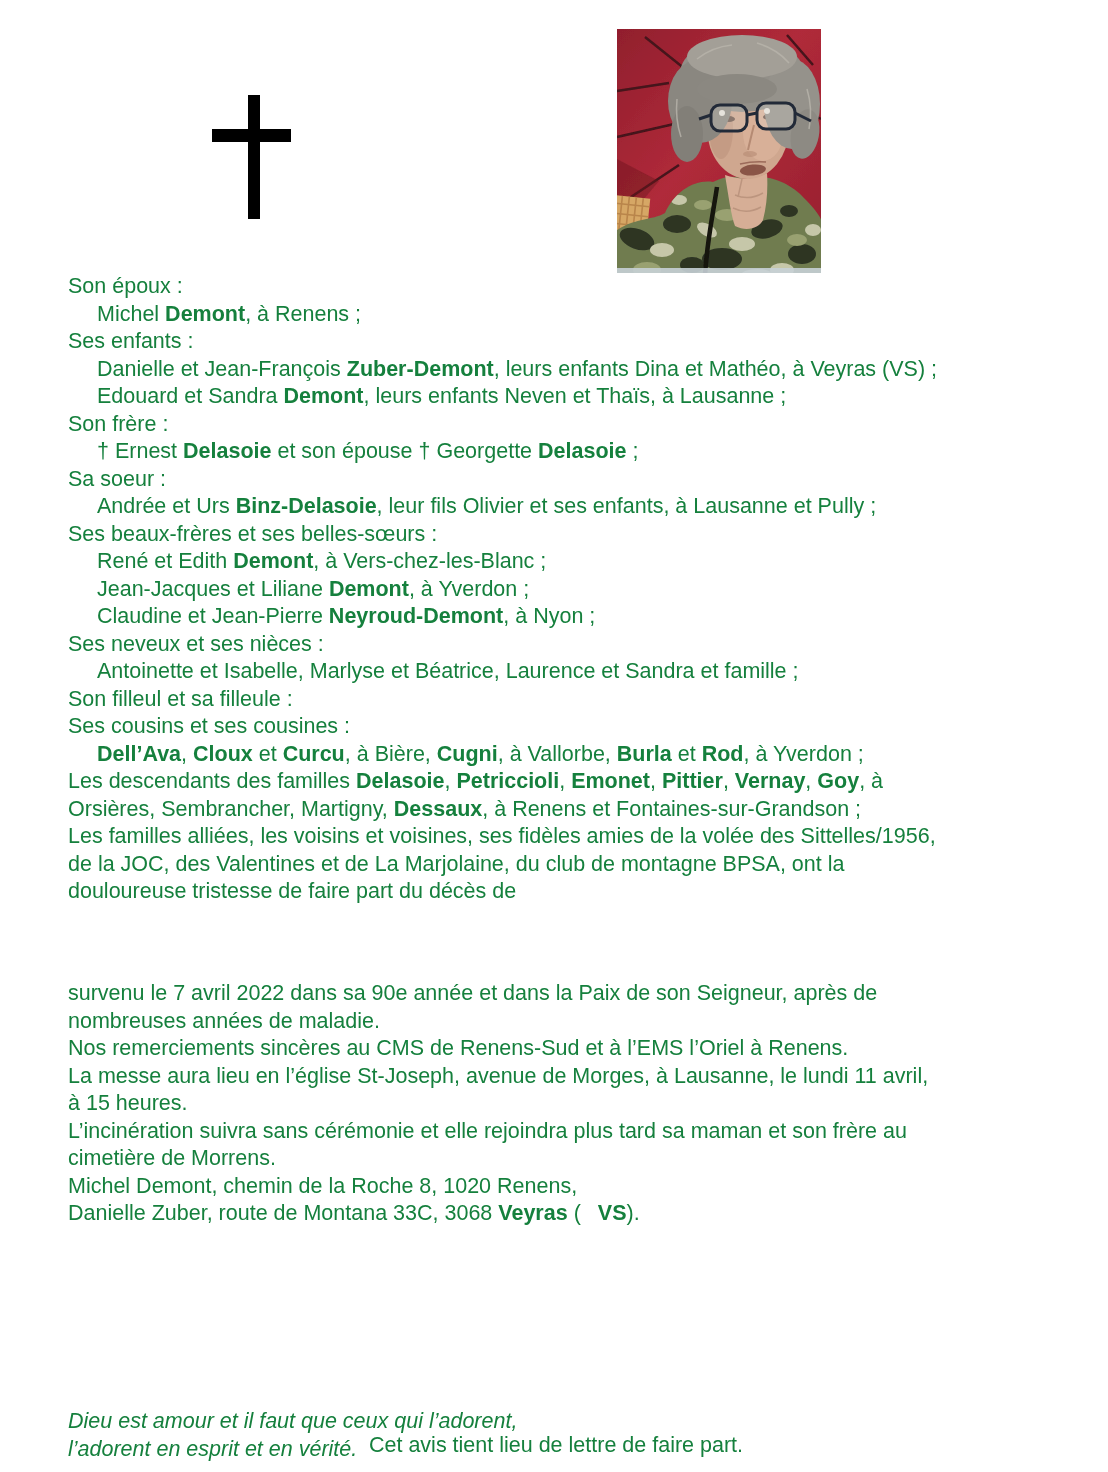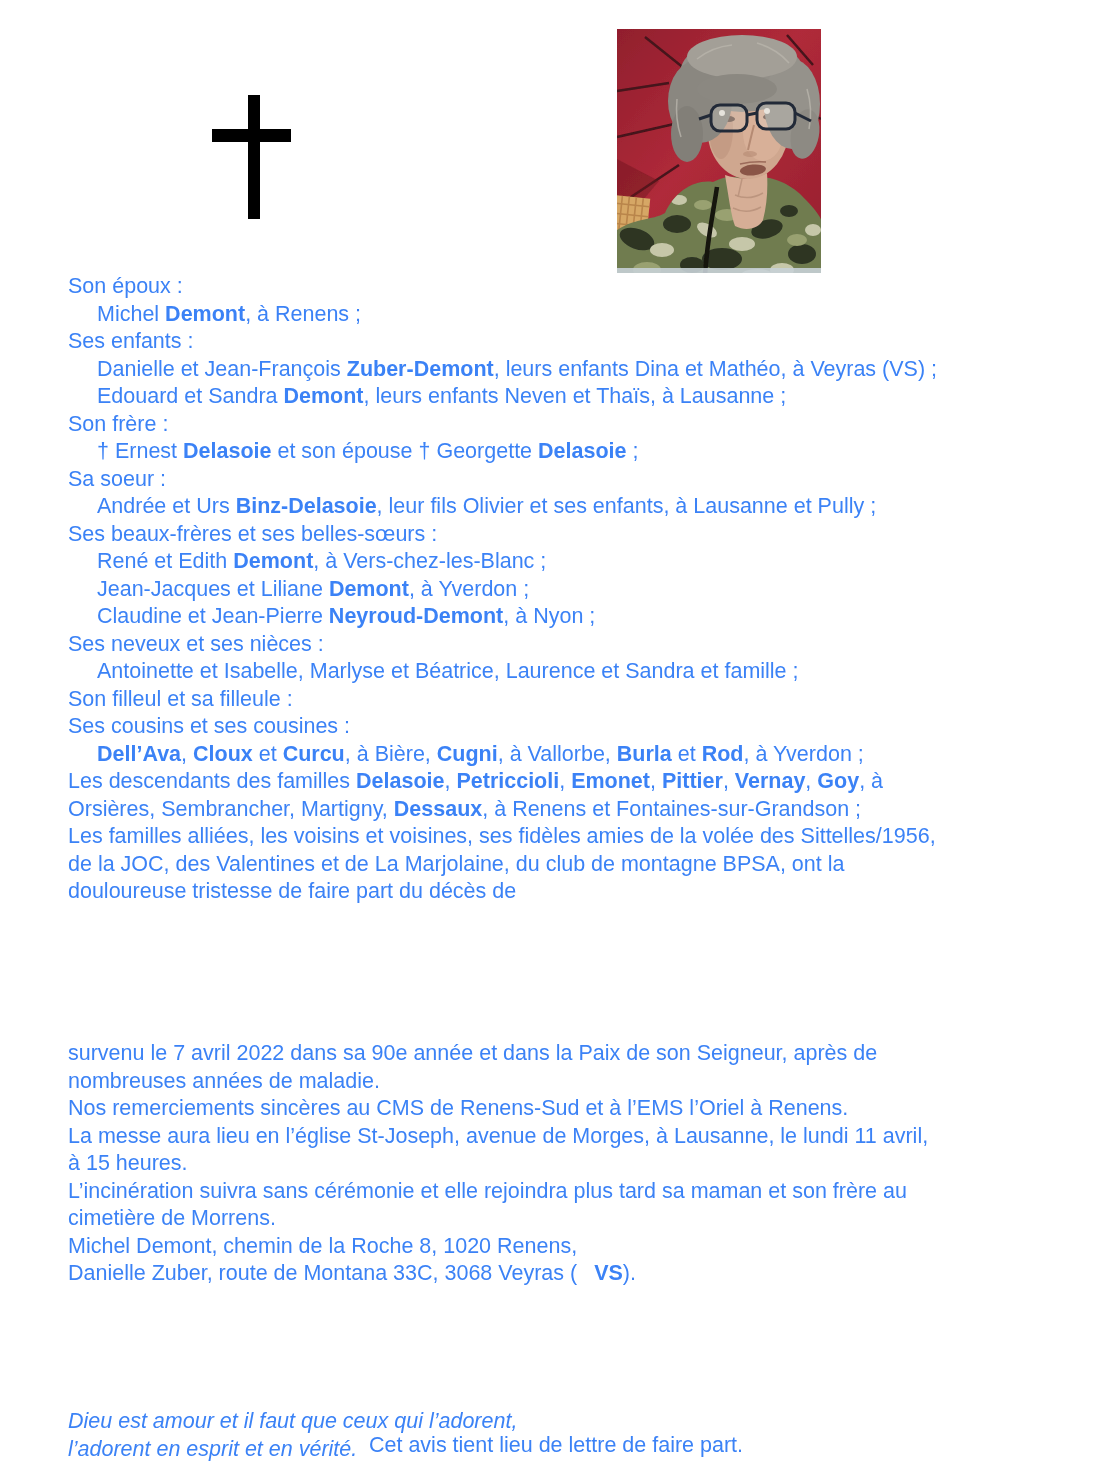--- a/index.html
+++ b/index.html
@@ -2,38 +2,38 @@
 <html><head>
 <meta charset="utf-8">
 <style>
   html,body{margin:0;padding:0;background:#ffffff;}
   .page{
     position:relative;
     width:1108px;
     height:1472px;
     background:#ffffff;
     font-family:"Liberation Sans", sans-serif;
-    color:#3b82f6;
+    color:#15803d;
     overflow:hidden;
   }
   
   .cross{position:absolute;left:212px;top:95px;width:79px;height:124px;}
   .cross .vbar{position:absolute;left:36px;top:0;width:12px;height:124px;background:#000;}
   .cross .hbar{position:absolute;left:0;top:34px;width:79px;height:13px;background:#000;}
   
   .photo{position:absolute;left:617px;top:29px;width:204px;height:244px;}
   
   .textcol{position:absolute;left:68px;width:976px;font-size:21.5px;line-height:27.5px;}
   .family{top:273px;}
   .line{white-space:nowrap;}
   .line.indent{padding-left:29px;}
   .titleblock{top:952px;text-align:center;}
   .title-name{font-size:23.5px;line-height:30px;font-weight:700;}
   .title-prof{font-size:21.5px;line-height:28px;margin-top:12px;}
-  .details{top:1040px;}
+  .details{top:980px;}
   .quote{top:1408px;text-align:left;font-style:italic;}
   .footer{top:1432px;text-align:center;}
 </style>
 </head>
 <body>
 
 <div class="page">
 
   <div class="cross">
     <div class="vbar"></div>
@@ -201,21 +201,21 @@
 
   <div class="textcol details">
       <div class="line"><span>survenu le 7 avril 2022 dans sa 90e année et dans la Paix de son Seigneur, après de</span></div>
       <div class="line"><span>nombreuses années de maladie.</span></div>
       <div class="line"><span>Nos remerciements sincères au CMS de Renens-Sud et à l’EMS l’Oriel à Renens.</span></div>
       <div class="line"><span>La messe aura lieu en l’église St-Joseph, avenue de Morges, à Lausanne, le lundi 11 avril,</span></div>
       <div class="line"><span>à 15 heures.</span></div>
       <div class="line"><span>L’incinération suivra sans cérémonie et elle rejoindra plus tard sa maman et son frère au</span></div>
       <div class="line"><span>cimetière de Morrens.</span></div>
       <div class="line"><span>Michel Demont, chemin de la Roche 8, 1020 </span><span style="font-weight: 400; text-align: center;">Renens</span><span>,</span></div>
-      <div class="line"><span>Danielle Zuber, route de Montana 33C, 3068 </span><span style="font-weight: 400; margin-top: 27px;">Veyras</span><span> (</span><span style="font-weight: 700; margin-left: 17px;">VS</span><span>).</span></div>
+      <div class="line"><span>Danielle Zuber, route de Montana 33C, 3068 </span><span style="font-weight: 700; margin-top: 27px;">Veyras</span><span> (</span><span style="font-weight: 700; margin-left: 17px;">VS</span><span>).</span></div>
     </div>
 
   <div class="textcol quote">
     <div class="line">Dieu est amour et il faut que ceux qui l’adorent,</div>
     <div class="line">l’adorent en esprit et en vérité.</div>
   </div>
 
   <div class="textcol footer">
     <span>Cet avis tient lieu de lettre de faire part.</span>
   </div>

